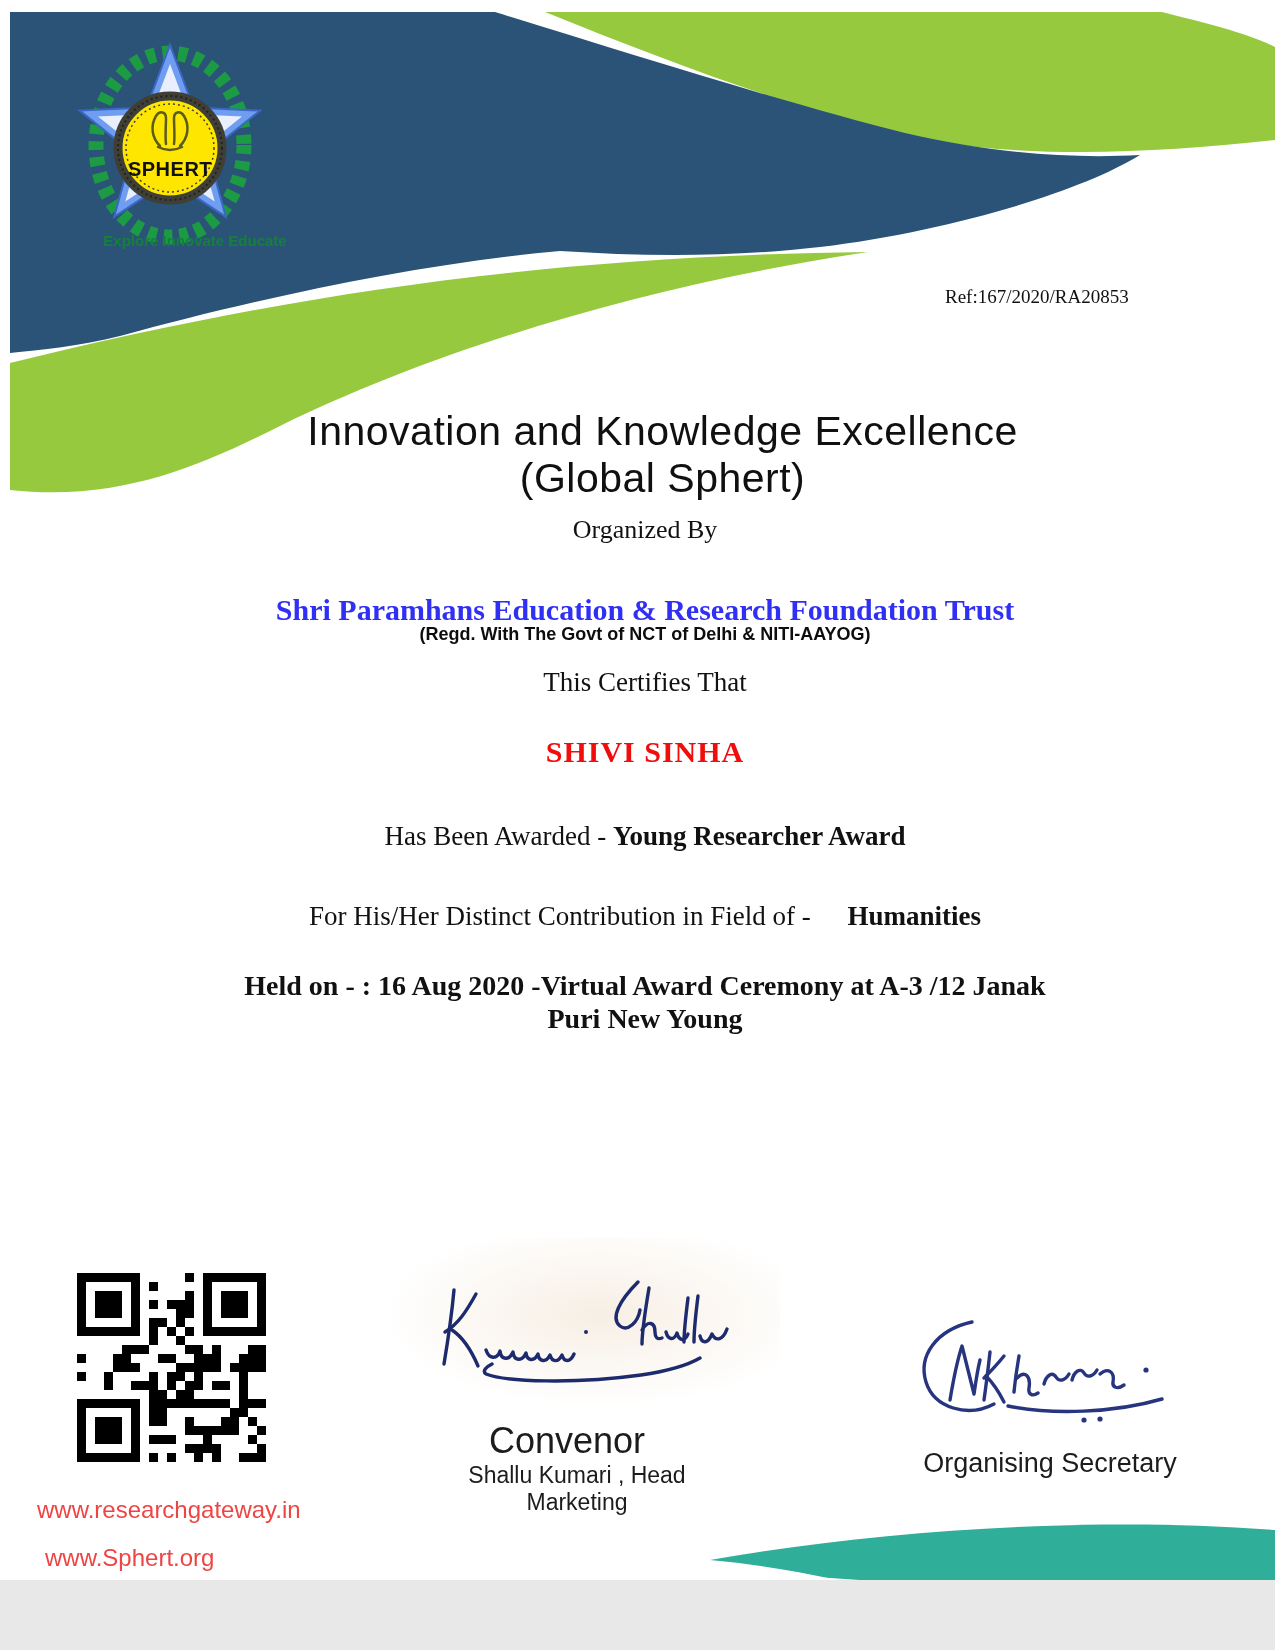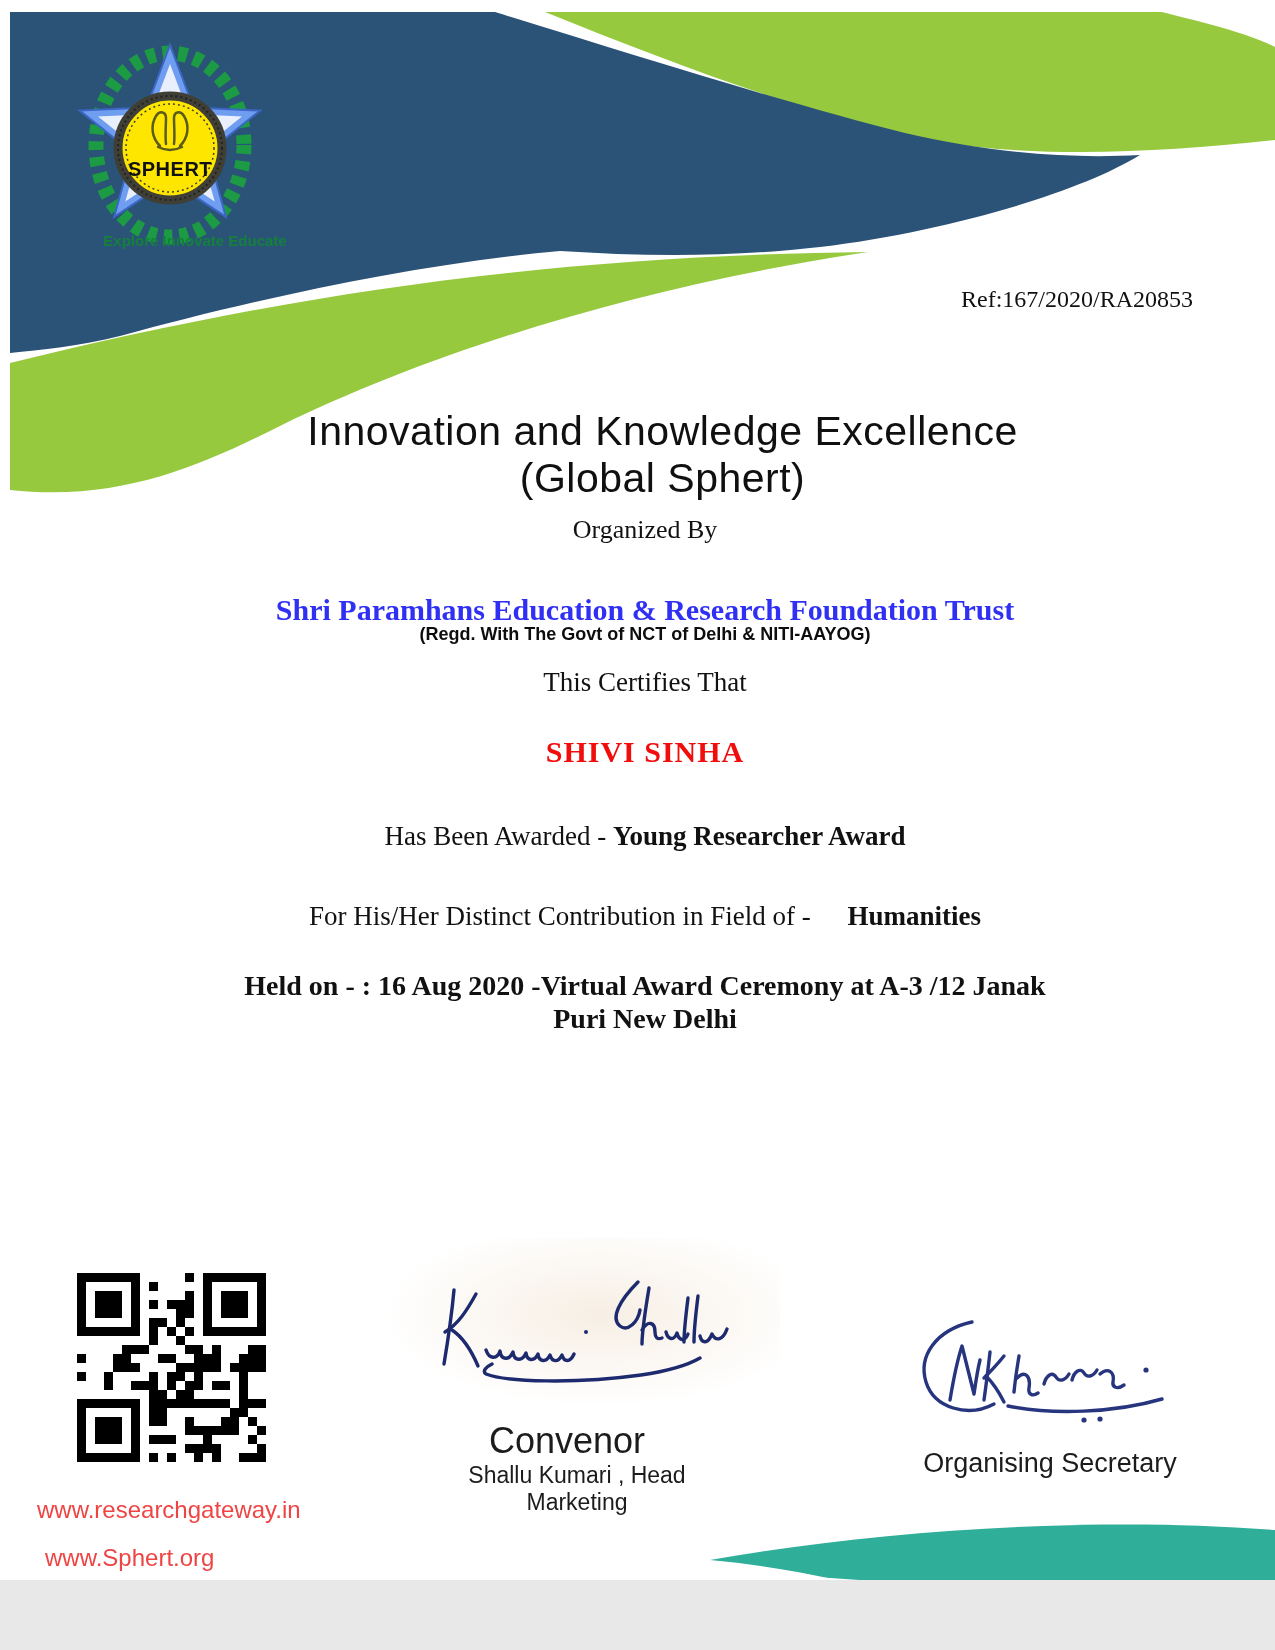--- a/index.html
+++ b/index.html
@@ -26,21 +26,21 @@
   .logo-word{font-family:"Liberation Sans",sans-serif;font-size:20px;font-weight:600;letter-spacing:.5px;fill:#111;}
   .ink1{fill:none;stroke:var(--ink_convenor);stroke-width:3.4;stroke-linecap:round;stroke-linejoin:round;}
   .ink2{fill:none;stroke:var(--ink_secretary);stroke-width:3.4;stroke-linecap:round;stroke-linejoin:round;}
   .dot1{fill:var(--ink_convenor);}
   .dot2{fill:var(--ink_secretary);}
 
   .ctr{position:absolute;left:15px;width:1260px;text-align:center;}
   .ttl{position:absolute;left:0;width:1245px;text-align:center;
        font-family:"Liberation Sans",sans-serif;font-weight:400;
        font-size:41px;line-height:47px;color:#101010;letter-spacing:.5px;padding-left:40px;}
-  .ref{font-size:24px;margin-left:16px;}
+  .ref{font-size:19px;}
   .serif26{font-size:26px;}
   .org{font-size:30px;font-weight:bold;color:var(--org_blue);margin-top:11px;}
   .regd{font-family:"Liberation Sans",sans-serif;font-size:18px;font-weight:bold;color:#0d0d0d;}
   .cert27{font-size:27px;}
   .recipient{font-size:30px;font-weight:bold;color:var(--recipient_red);letter-spacing:1px;}
   .held{font-size:28px;font-weight:bold;line-height:33px;}
   .fieldgap{margin-left:30px;font-weight:bold;}
   .bold{font-weight:bold;}
   .tagline{font-family:"Liberation Sans",sans-serif;font-size:15px;font-weight:bold;color:var(--tagline_green);text-align:center;}
   .sig-label{position:absolute;text-align:center;font-family:"Liberation Sans",sans-serif;color:#1c1c1c;}
@@ -128,21 +128,21 @@
     <span class="bold">Young Researcher Award</span>
   </div>
 
   <div class="ctr cert27" style="top:901px;">
     <span>For His/Her Distinct Contribution in Field of -</span>
     <span class="fieldgap">Humanities</span>
   </div>
 
   <div class="ctr held" style="top:969px;">
     <div>Held on - : 16 Aug 2020 -Virtual Award Ceremony at A-3 /12 Janak</div>
-    <div>Puri New Delhi</div>
+    <div>Puri New Young</div>
   </div>
 
   <div class="abs" id="qr" style="left:77px;top:1273px;width:189px;height:189px;">
       <svg width="189" height="189" viewBox="0 0 189 189" fill="#000">
         <rect x="0" y="0" width="9" height="9"></rect>
         <rect x="9" y="0" width="9" height="9"></rect>
         <rect x="18" y="0" width="9" height="9"></rect>
         <rect x="27" y="0" width="9" height="9"></rect>
         <rect x="36" y="0" width="9" height="9"></rect>
         <rect x="45" y="0" width="9" height="9"></rect>

